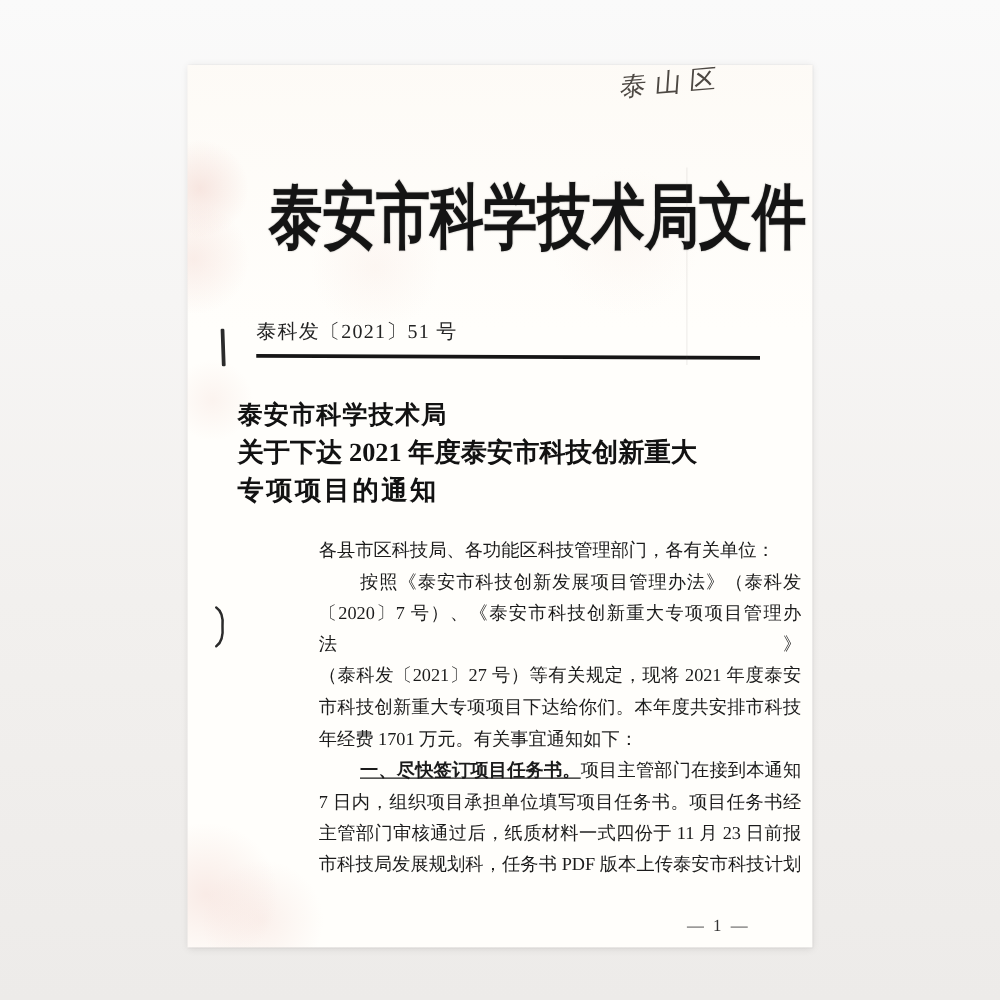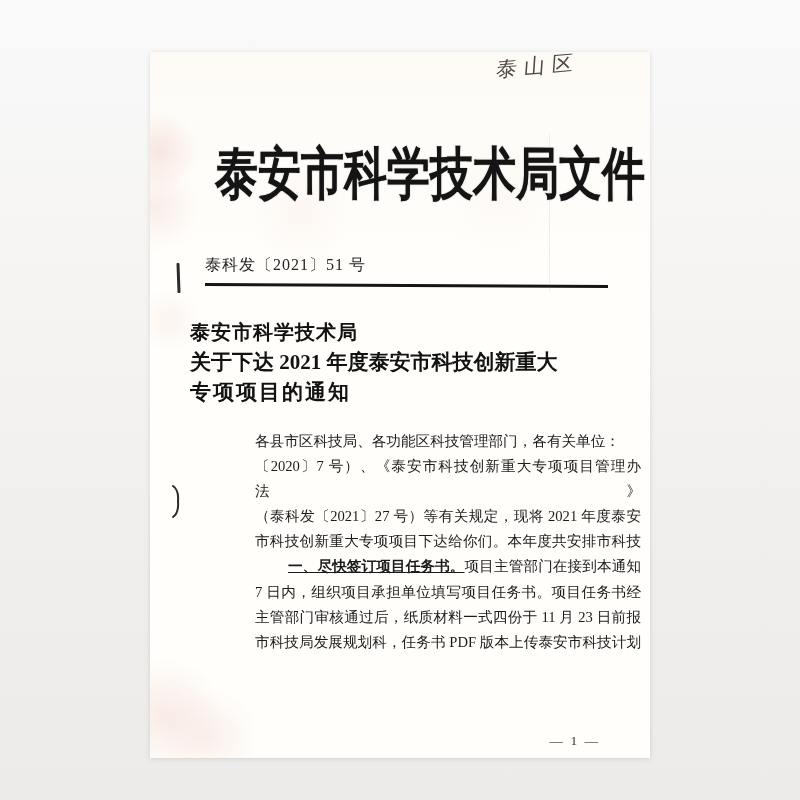--- a/index.html
+++ b/index.html
@@ -99,23 +99,25 @@
   <div class="fold"></div>
 
   <div class="subject">
     <div class="s1">泰安市科学技术局</div>
     <div class="s2">关于下达 2021 年度泰安市科技创新重大</div>
     <div class="s3">专项项目的通知</div>
   </div>
 
   <div class="bodyblock">
     <div class="bl">各县市区科技局、各功能区科技管理部门，各有关单位：</div>
+    <div class="bl j ind">按照《泰安市科技创新发展项目管理办法》（泰科发</div>
     <div class="bl j">〔2020〕7 号）、《泰安市科技创新重大专项项目管理办法》</div>
     <div class="bl j">（泰科发〔2021〕27 号）等有关规定，现将 2021 年度泰安</div>
     <div class="bl j">市科技创新重大专项项目下达给你们。本年度共安排市科技</div>
+    <div class="bl">年经费 1701 万元。有关事宜通知如下：</div>
     <div class="bl j ind">
       <span class="bold-head">一、尽快签订项目任务书。</span><span>项目主管部门在接到本通知</span>
     </div>
     <div class="bl j">7 日内，组织项目承担单位填写项目任务书。项目任务书经</div>
     <div class="bl j">主管部门审核通过后，纸质材料一式四份于 11 月 23 日前报</div>
     <div class="bl j">市科技局发展规划科，任务书 PDF 版本上传泰安市科技计划</div>
   </div>
 
   <div class="pagenum">— 1 —</div>
 

